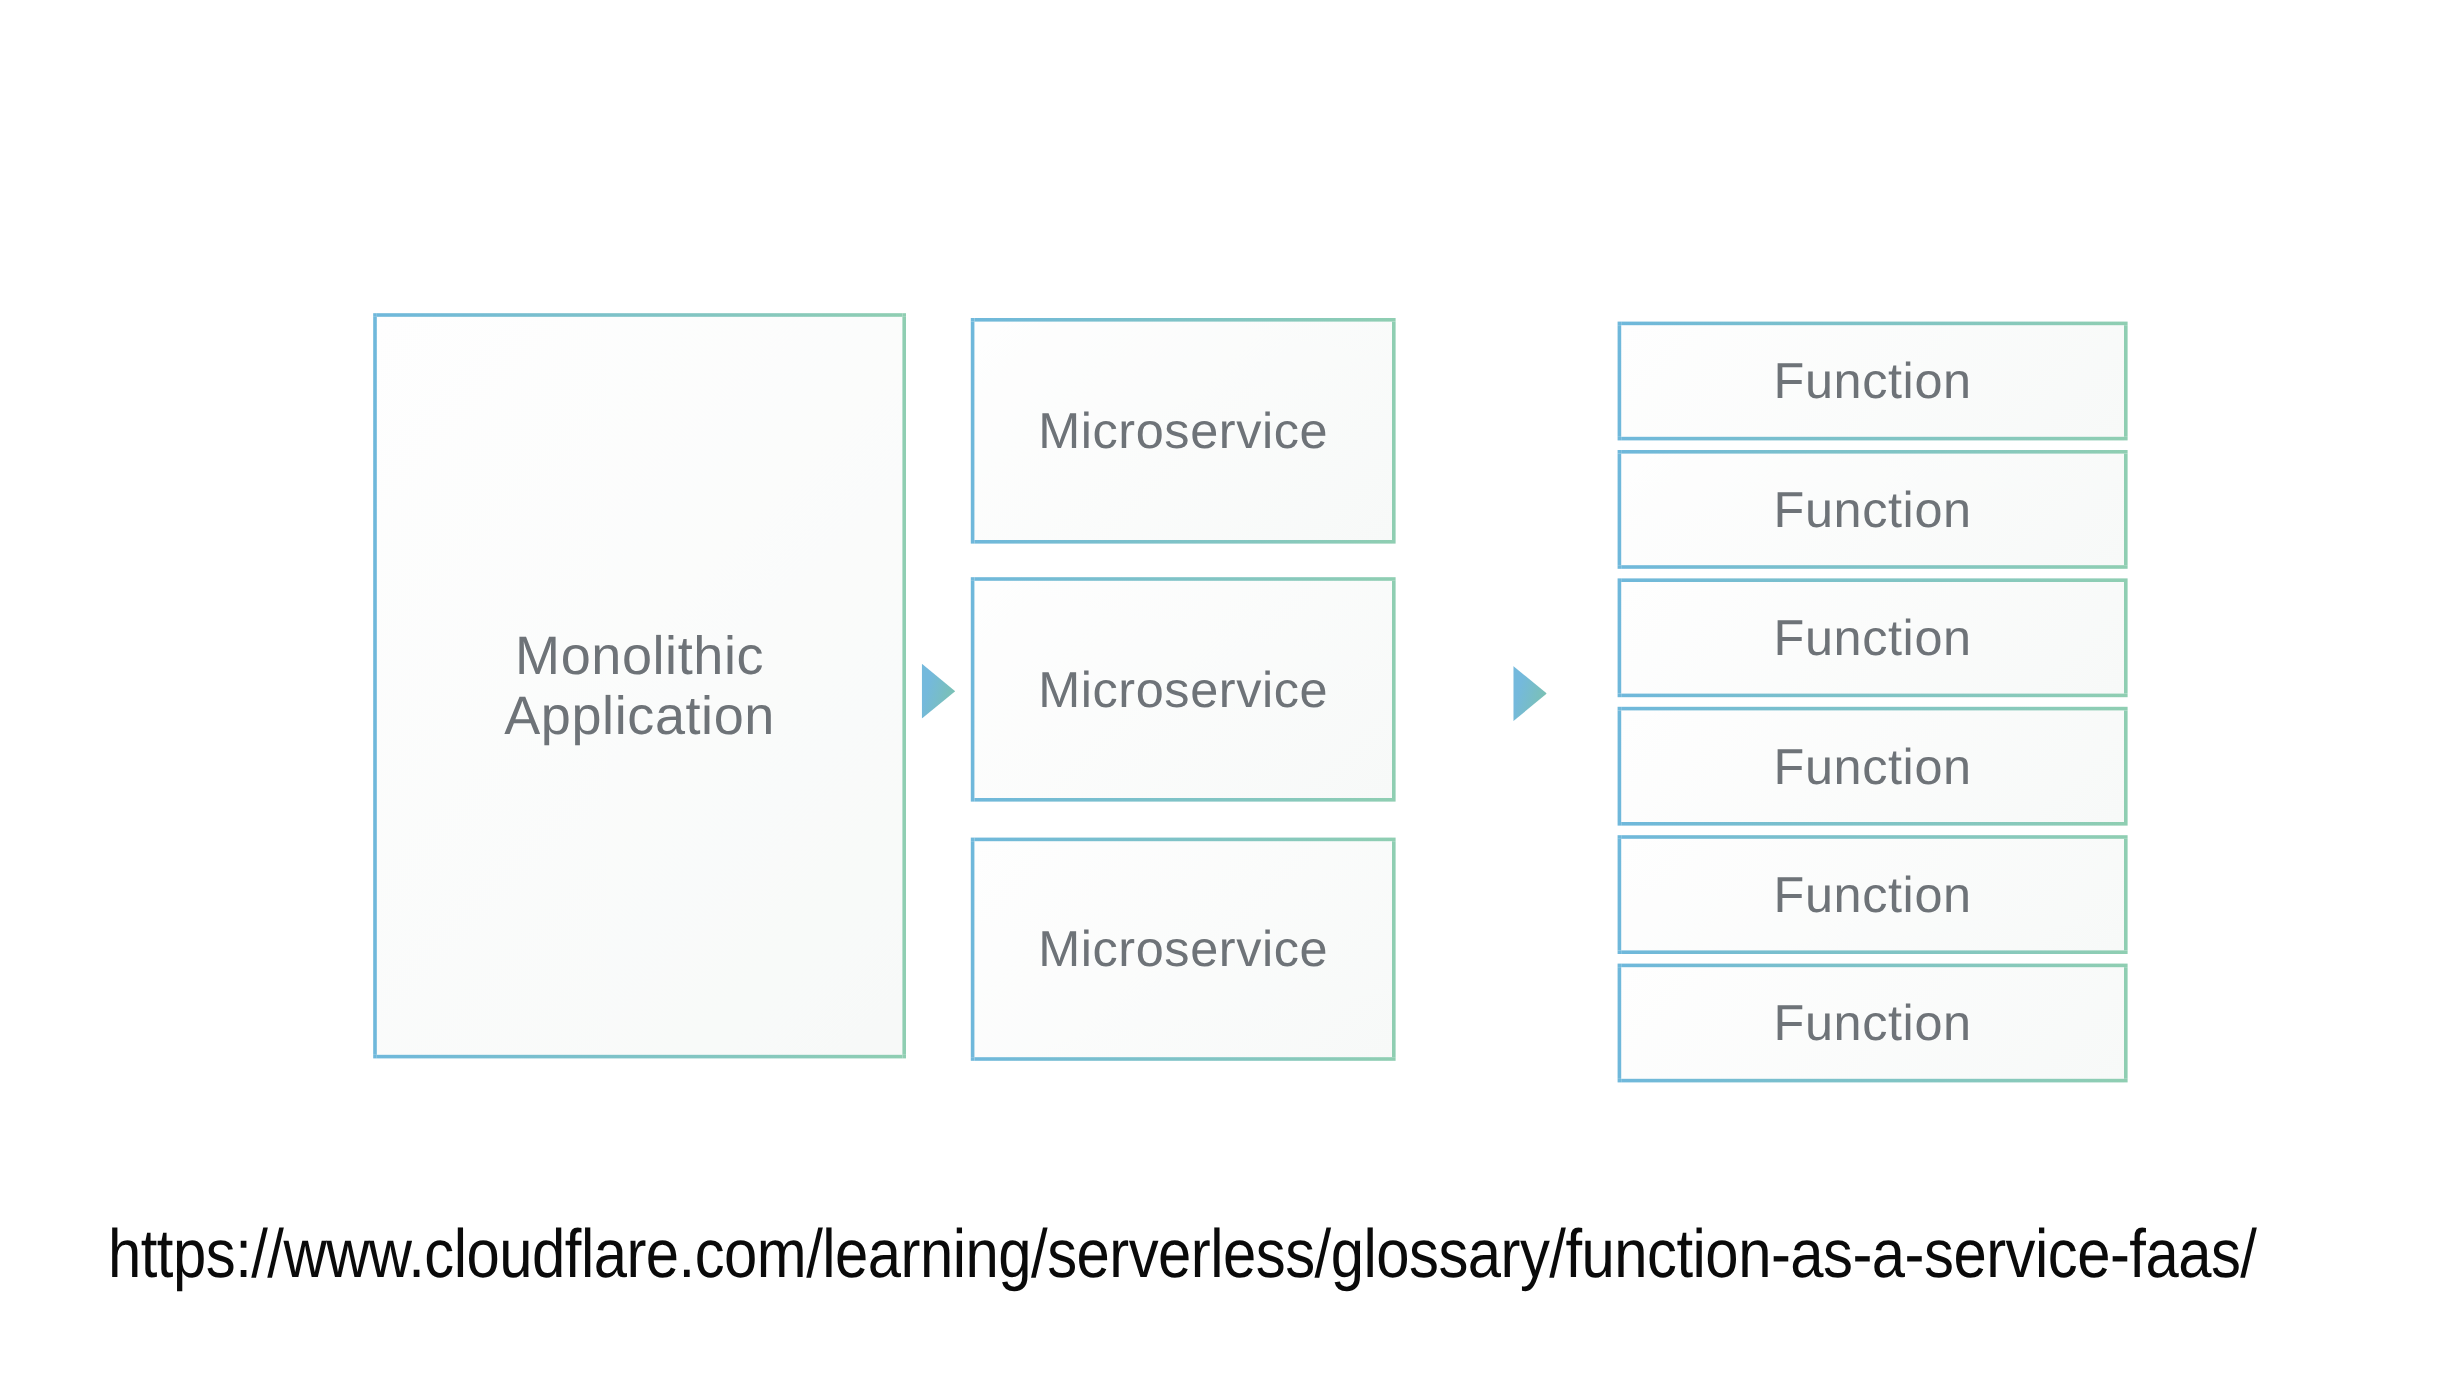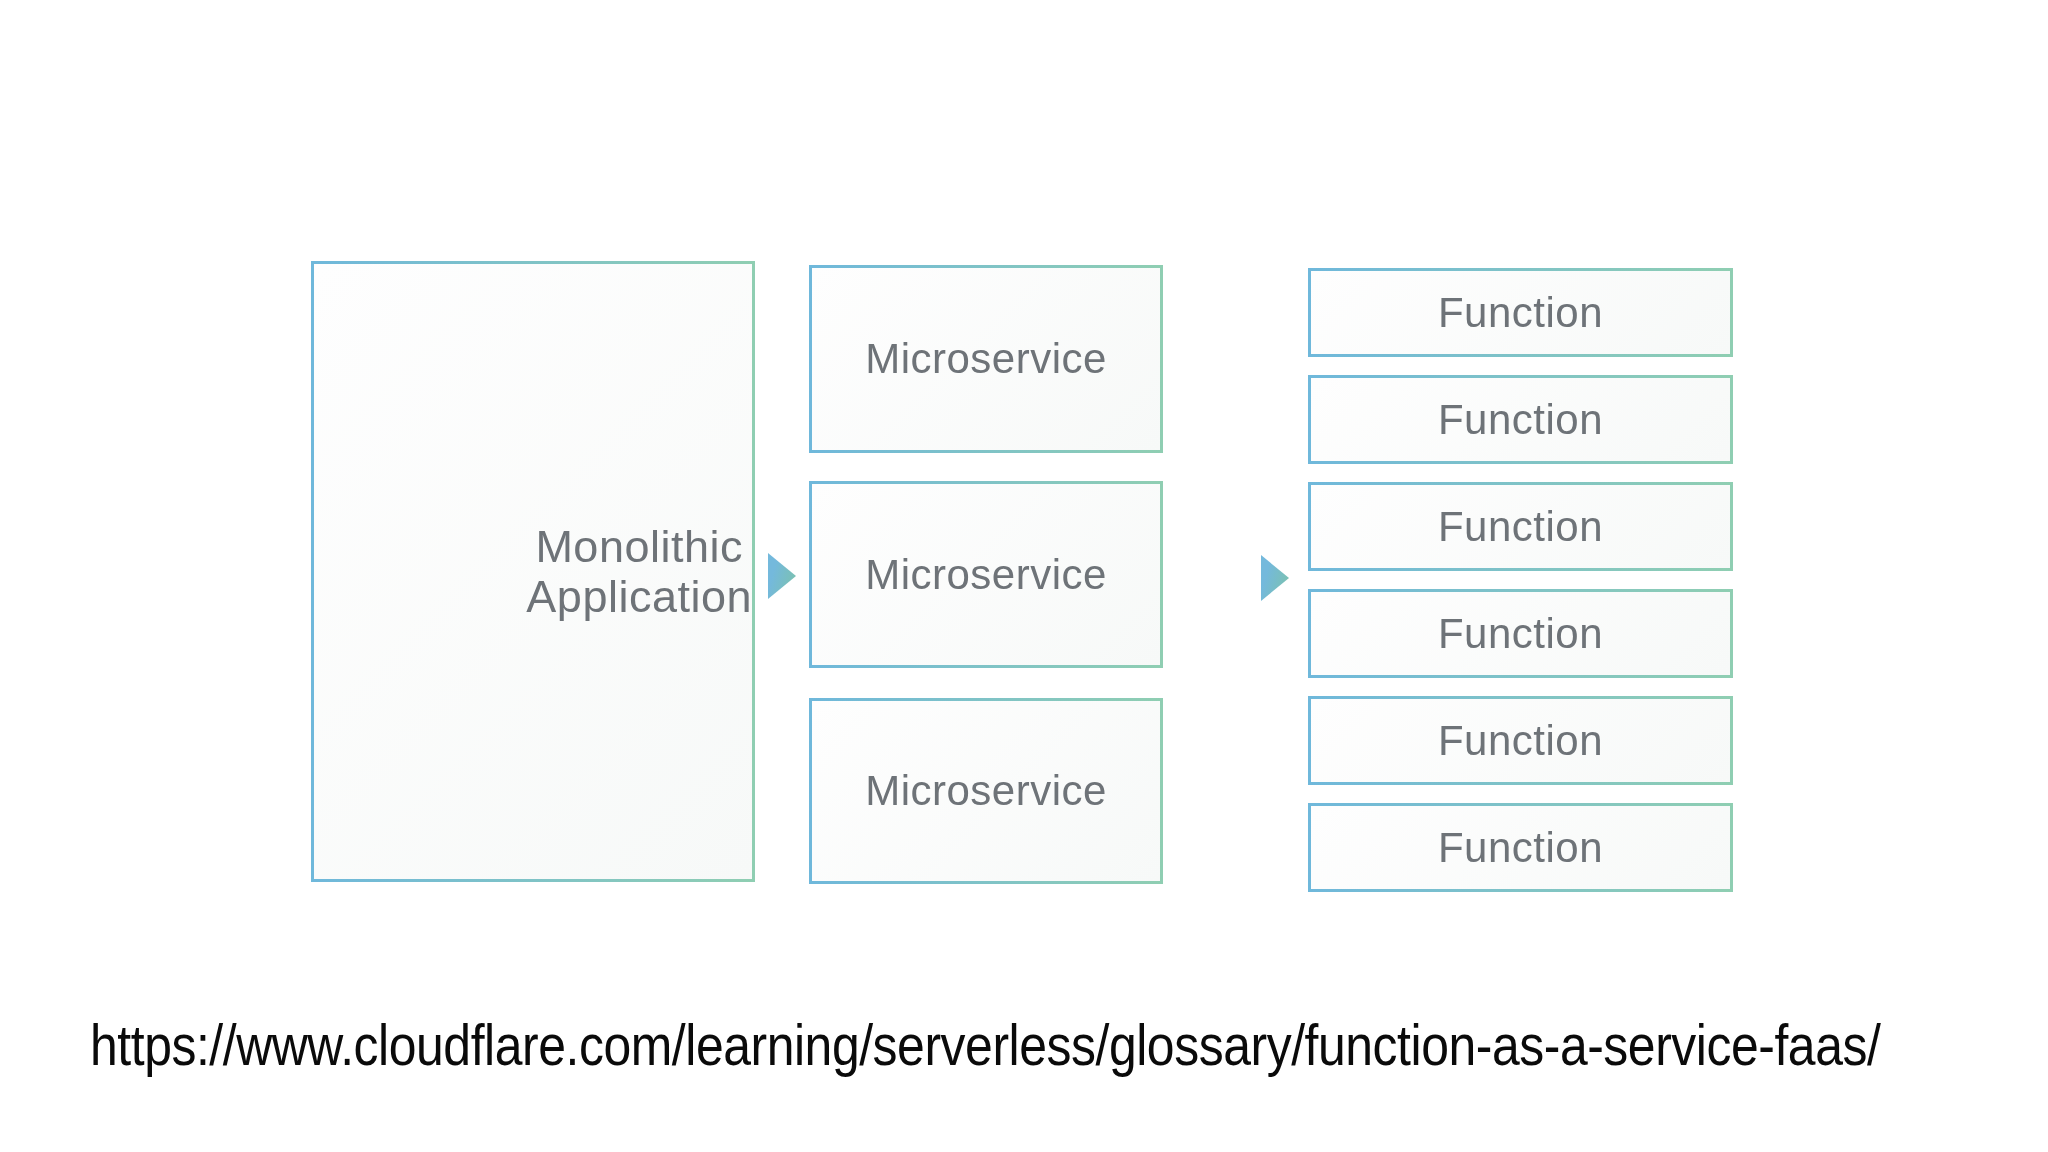--- a/index.html
+++ b/index.html
@@ -29,30 +29,29 @@
     font-size: 42px;
     letter-spacing: 0.5px;
   }
   .box .label {
     text-align: center;
   }
   .mono-box {
     left: 311px; top: 261px; width: 444px; height: 621px;
     font-size: 45px;
     line-height: 1.1;
-    justify-content: flex-end;
   }
   .mono-box .label { white-space: pre-line; }
 
   .micro-box { left: 809px; width: 354px; }
   .micro-1 { top: 265px; height: 188px; }
   .micro-2 { top: 481px; height: 187px; }
   .micro-3 { top: 698px; height: 186px; }
 
-  .func-box { left: 1308px; width: 425px; height: 89px; }
+  .func-box { left: 1348px; width: 425px; height: 99px; }
   .func-1 { top: 268px; }
   .func-2 { top: 375px; }
   .func-3 { top: 482px; }
   .func-4 { top: 589px; }
   .func-5 { top: 696px; }
   .func-6 { top: 803px; }
 
   
   .arrow {
     position: absolute;

